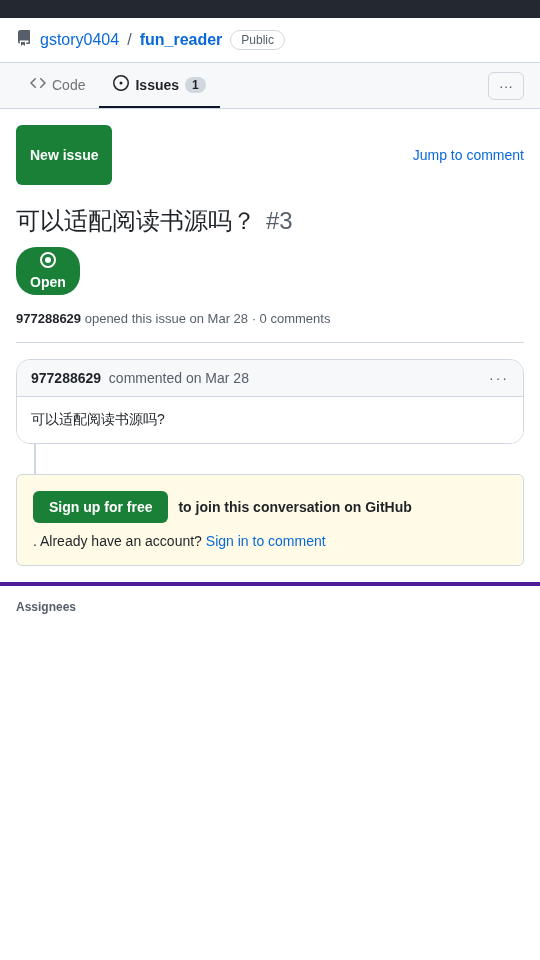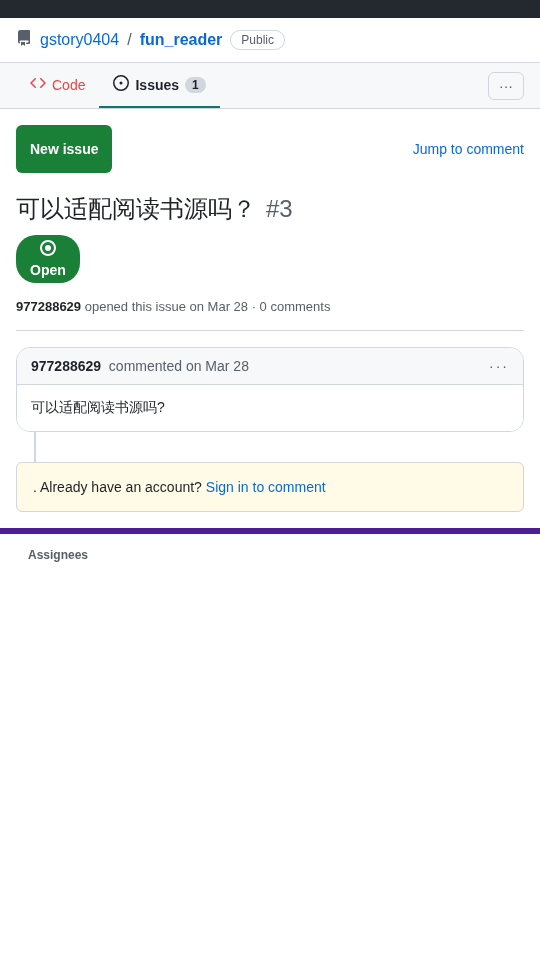--- a/index.html
+++ b/index.html
@@ -63,29 +63,29 @@
       padding: 0 16px;
       border-bottom: 1px solid #d0d7de;
       background: #f6f8fa;
     }
     .nav-tab {
       display: flex;
       align-items: center;
       gap: 6px;
       padding: 12px 14px;
       font-size: 14px;
-      color: #ef4444;
+      color: #737373;
       cursor: pointer;
       border-bottom: 2px solid transparent;
       text-decoration: none;
       white-space: nowrap;
     }
     .nav-tab.active {
       color: #1f2328;
-      border-bottom: 2px solid #0f766e;
+      border-bottom: 2px solid #0f172a;
       font-weight: 600;
     }
     .nav-tab-icon {
       font-size: 14px;
     }
     .badge-count {
       background: #d0d7de;
       border-radius: 20px;
       padding: 1px 7px;
       font-size: 12px;
@@ -108,21 +108,21 @@
       padding: 16px 16px 8px 16px;
       display: flex;
       justify-content: space-between;
       align-items: center;
     }
     .new-issue-btn {
       background: #1a7f37;
       color: #ffffff;
       border: none;
       border-radius: 6px;
-      padding: 16px 14px;
+      padding: 22px 14px;
       font-size: 14px;
       font-weight: 600;
       cursor: pointer;
     }
     .jump-to-bottom {
       color: #0969da;
       font-size: 14px;
       cursor: pointer;
       text-decoration: none;
     }
@@ -279,22 +279,22 @@
       font-size: 14px;
       color: #1f2328;
     }
     .signup-link {
       color: #0969da;
       cursor: pointer;
     }
 
     
     .assignees-section {
-      padding: 12px 28px;
-      border-top: 6px solid #4c1d95;
+      padding: 12px 16px;
+      border-top: 4px solid #4c1d95;
     }
     .assignees-label {
       font-size: 12px;
       font-weight: 700;
       color: #57606a;
     }
   </style>
 </head>
 <body>
 
@@ -367,20 +367,24 @@
       </span>
     </div>
     <span class="comment-more">···</span>
   </div>
   <div class="comment-body">可以适配阅读书源吗?</div>
 </div>
 
 <div class="timeline-line"></div>
 
 <div class="signup-box">
+  <div class="signup-row">
+    <button class="signup-btn">Sign up for free</button>
+    <span class="signup-text">to join this conversation on GitHub</span>
+  </div>
   <div class="signup-note">
     <span>. Already have an account?</span>
     <a class="signup-link">Sign in to comment</a>
   </div>
 </div>
 
 <div class="assignees-section">
   <span class="assignees-label">Assignees</span>
 </div>
 

